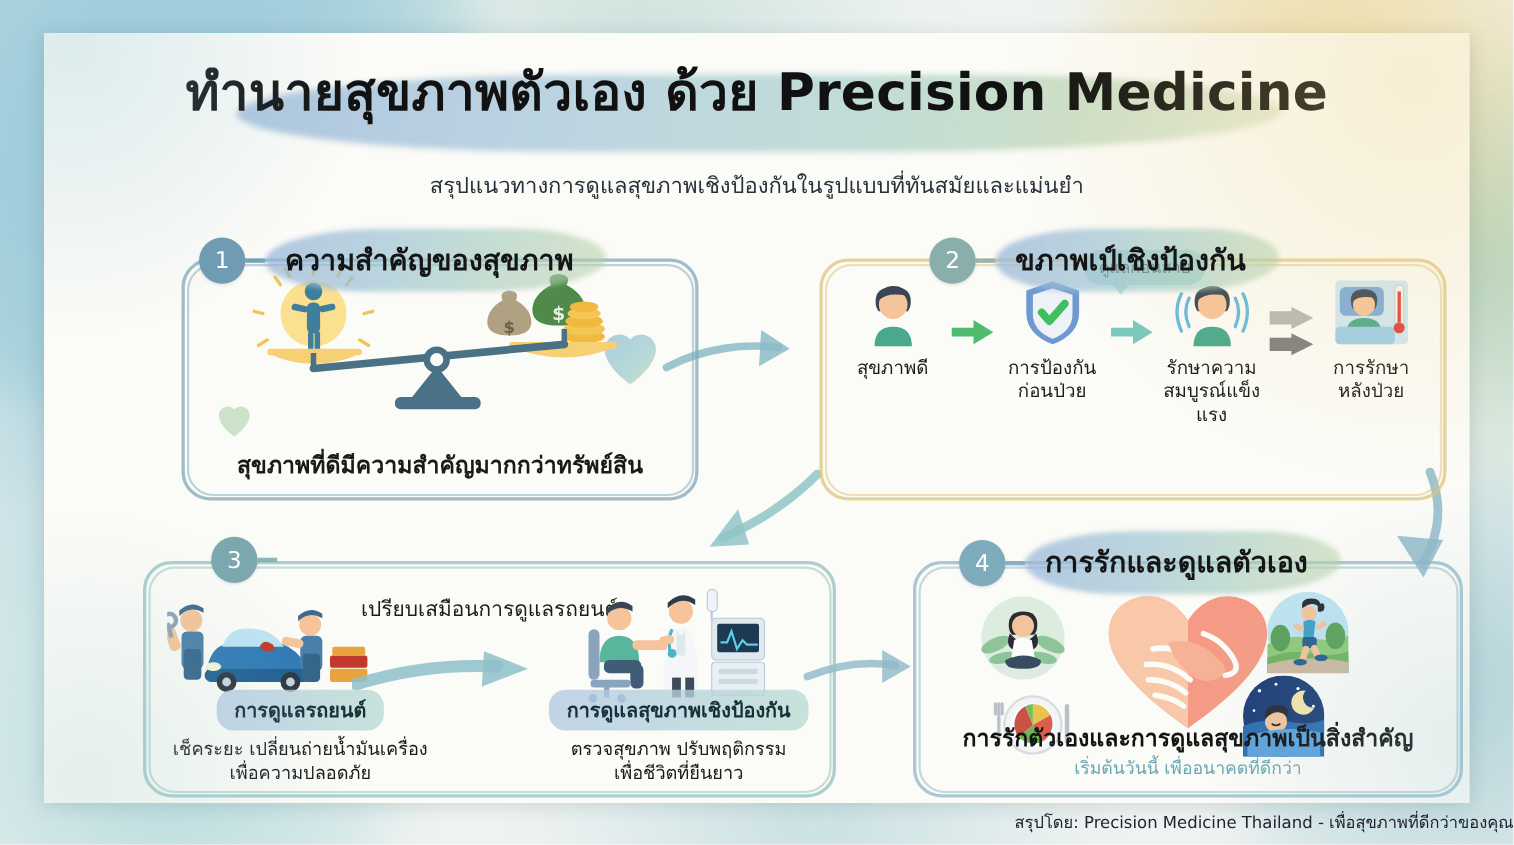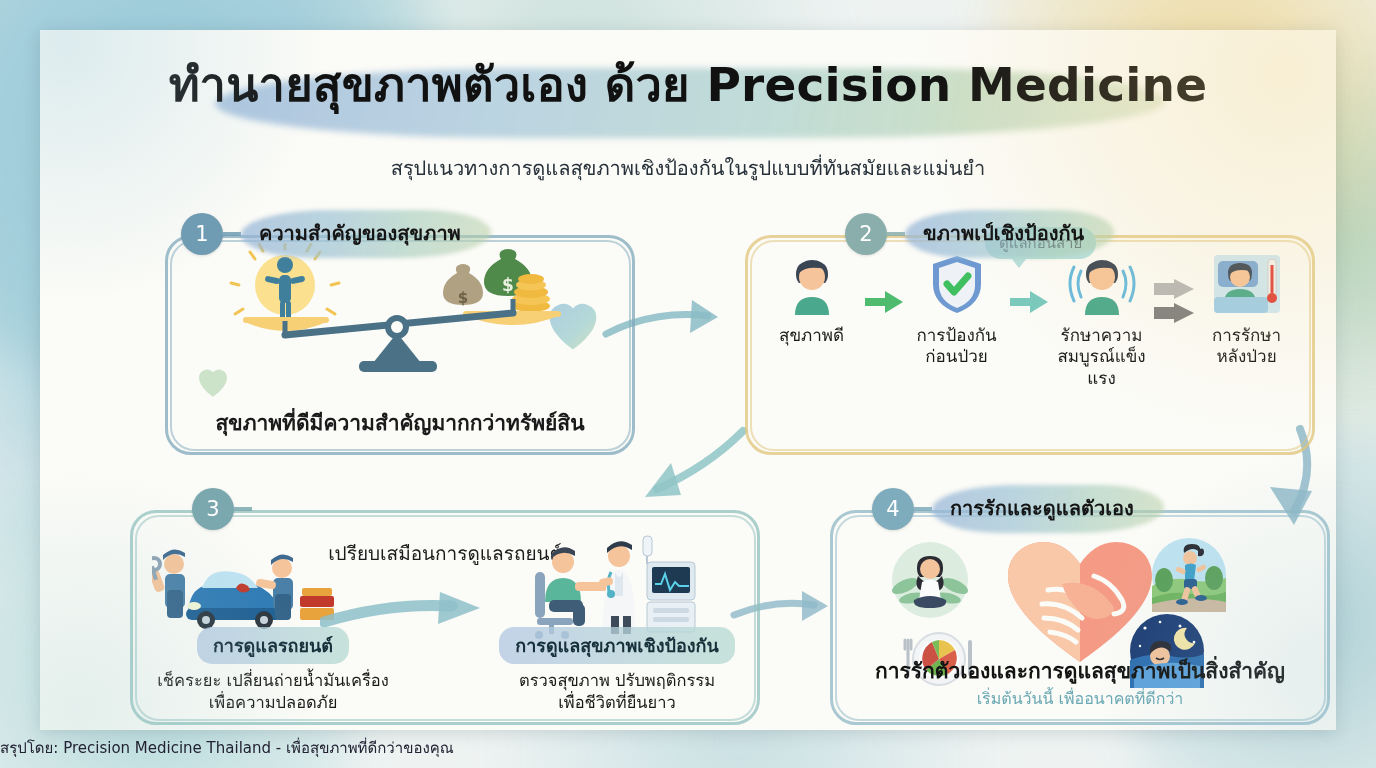--- a/index.html
+++ b/index.html
@@ -97,21 +97,21 @@
   }
   .pconn { width:18px; height:4px; background:var(--nc); opacity:.85; }
   .ptitle-wrap { position:relative; padding: 2px 22px 4px 18px; }
   .ptitle-brush {
     position:absolute; left:0; top:-5px; right:-8px; bottom:-5px;
     background: linear-gradient(100deg, rgba(150,180,215,.72) 0%, rgba(158,195,212,.7) 35%,
                 rgba(168,205,192,.66) 65%, rgba(185,208,165,.55) 100%);
     border-radius: 40% 30% 42% 34% / 58% 52% 60% 55%;
     filter: blur(2.2px);
   }
-  .ptitle { position:relative; font-size:20px; font-weight:700; color:#151515; white-space:nowrap; }
+  .ptitle { position:relative; font-size:26px; font-weight:700; color:#151515; white-space:nowrap; }
 
   
   #p1 { left:125px; top:205px; width:470px; height:220px; --bc:#7fa8bb; --nc:#6f9cb2; }
   #p1-caption {
     position:absolute; left:0; right:0; bottom:16px; text-align:center;
     font-size:21px; font-weight:600; color:#1a1a1a;
   }
   .scale-art { position:absolute; left:60px; top:8px; width:350px; height:130px; }
 
   
@@ -152,21 +152,21 @@
     position:absolute; left:0; right:0; bottom:38px; text-align:center;
     font-size:21px; font-weight:700; color:#131313;
   }
   #p4-sub {
     position:absolute; left:0; right:0; bottom:14px; text-align:center;
     font-size:16px; color:#6aa8b4;
   }
 
   
   #footer {
-    position:absolute; left:0; bottom:8px; width:100%; text-align:left;
+    position:absolute; left:0; bottom:8px; width:100%; text-align:right;
     font-size:15px; color:#223;
   }
 
   .arrow-svg { position:absolute; pointer-events:none; }
 </style>
 </head>
 <body>
 
 <div id="stage">
 

